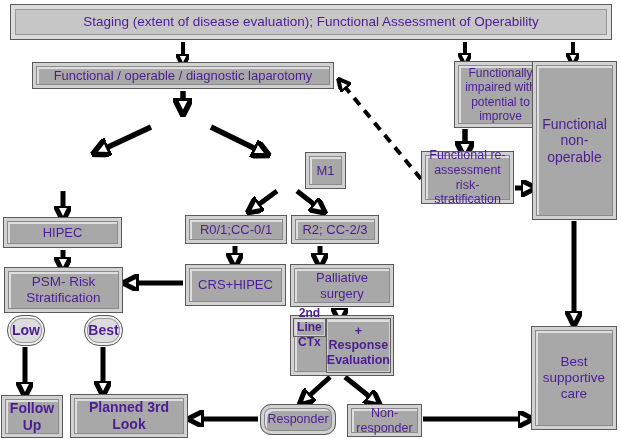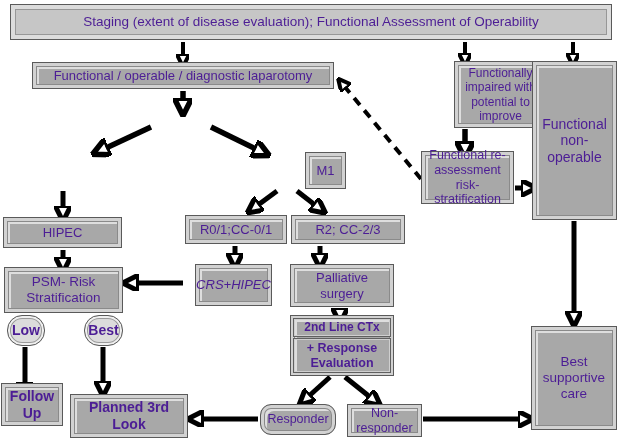--- a/index.html
+++ b/index.html
@@ -34,41 +34,41 @@
     box-shadow: inset 0 0 0 2px #f0f0f0, inset 0 0 0 3px #9a9a9a;
     font-weight:bold;font-size:14px;border-radius:15px;
   }
   .bold{font-weight:bold;}
   .laparotomy{left:32px;top:62px;width:302px;height:27px;}
   .second-look{left:153px;top:109px;width:56px;height:46px;font-size:14px;}
   .m0{left:43px;top:152px;width:40px;height:37px;}
   .m1{left:266px;top:152px;width:41px;height:37px;margin-left:39px;}
   .hipec{left:3px;top:217px;width:119px;height:31px;}
   .r01{left:185px;top:215px;width:102px;height:29px;}
-  .r2{left:291px;top:215px;width:114px;height:29px;}
+  .r2{left:291px;top:215px;width:88px;height:29px;}
   .psm{left:4px;top:267px;width:119px;height:46px;font-size:13.5px;}
-  .crs{left:195px;top:264px;width:77px;height:42px;font-style:italic;}
+  .crs{left:185px;top:264px;width:101px;height:42px;}
   .palliative{left:290px;top:264px;width:104px;height:43px;}
   .low{left:7px;top:315px;width:38px;height:31px;}
   .high{left:84px;top:315px;width:39px;height:31px;}
   .ctx{
     left:290px;top:315px;width:104px;height:61px;
-    flex-direction:column;align-items:stretch;justify-content:flex-start;
+    flex-direction:row;align-items:stretch;justify-content:flex-start;
     padding:2px;
   }
   .ctx-part{
     box-sizing:border-box;text-align:center;
     border:1px solid #606060;
     box-shadow: inset 0 0 0 1px #cfcfcf;
     font-weight:bold;
     display:flex;align-items:center;justify-content:center;
   }
   .ctx-header{height:19px;font-size:12px;margin-bottom:1px;}
   .ctx-body{flex:1;font-size:12.5px;line-height:1.15;}
-  .follow-up{left:1px;top:383px;width:62px;height:43px;font-size:14px;}
+  .follow-up{left:1px;top:395px;width:62px;height:43px;font-size:14px;}
   .planned3rd{left:70px;top:394px;width:118px;height:44px;font-size:14px;}
   .responder{left:260px;top:404px;width:76px;height:31px;font-size:12.5px;border-radius:11px;}
   .non-responder{left:347px;top:404px;width:75px;height:33px;font-size:12.5px;}
   .impaired{left:420px;top:61px;width:93px;height:67px;font-size:12px;margin-left:34px;}
   .reassessment{left:421px;top:151px;width:93px;height:53px;font-size:12.5px;}
   .non-operable{left:532px;top:61px;width:85px;height:159px;font-size:14px;}
   .best-care{left:531px;top:326px;width:86px;height:104px;font-size:13.5px;}
   svg.arrows{position:absolute;left:0;top:0;width:621px;height:439px;pointer-events:none;}
   svg.arrows path{stroke:#000;fill:none;}
 </style>

